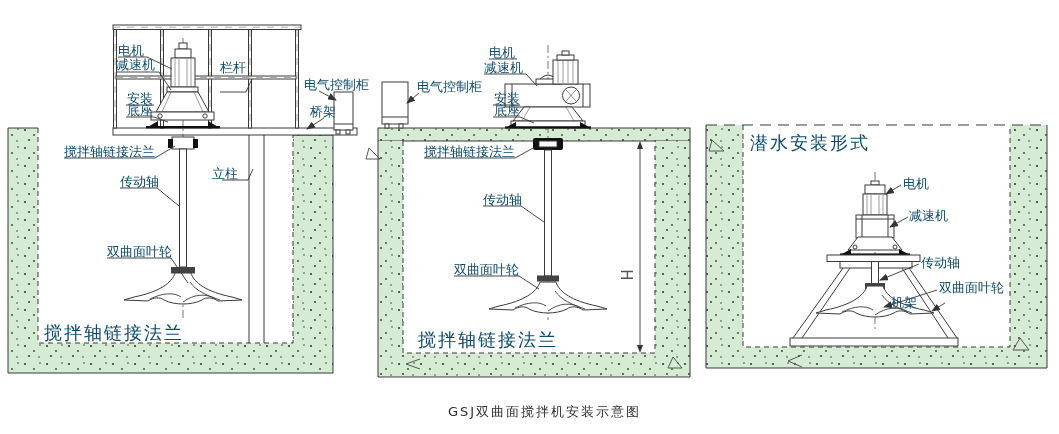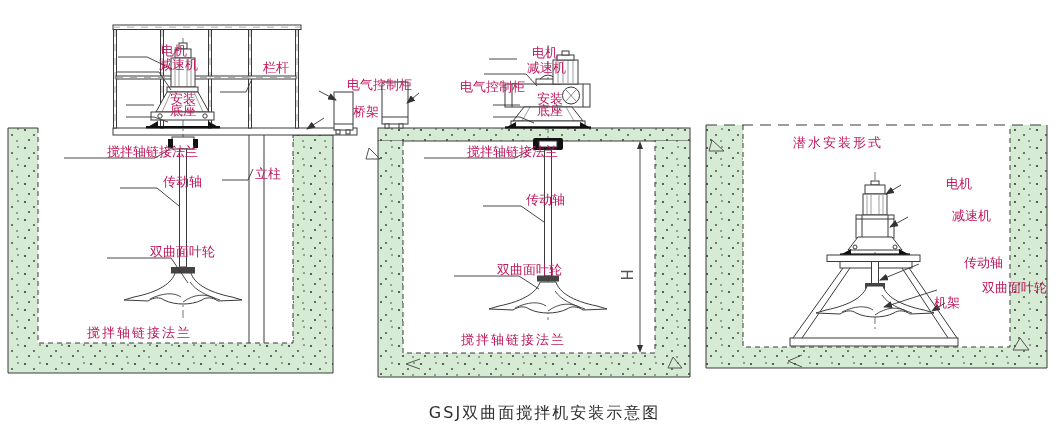--- a/index.html
+++ b/index.html
@@ -1,25 +1,25 @@
 <!DOCTYPE html>
 <html><head>
 <meta charset="utf-8">
 <style>
   html,body{margin:0;padding:0;background:#fff;}
   .stage{
     position:relative;width:1059px;height:434px;background:#ffffff;overflow:hidden;
     font-family:"DejaVu Sans","Liberation Sans",sans-serif;color:#1c1c1c;
   }
   svg{position:absolute;left:0;top:0;}
-  .lbl{position:absolute;font-size:13px;line-height:13px;white-space:nowrap;color:#be185d;margin-left:43px;}
+  .lbl{position:absolute;font-size:13px;line-height:13px;white-space:nowrap;color:#0c4a6e;}
   .wrap2{white-space:normal;width:28px;line-height:12px;font-family:Liberation Serif, serif;}
-  .title{font-size:13px;letter-spacing:2px;}
+  .title{font-size:18px;letter-spacing:2px;}
   .caption{position:absolute;left:30px;width:1029px;top:403px;text-align:center;
-           font-size:16px;letter-spacing:2px;color:#2e2e2e;}
+           font-size:13px;letter-spacing:2px;color:#2e2e2e;}
   .depth{position:absolute;left:620px;top:266px;font-size:15px;color:#555;
          transform:rotate(90deg);transform-origin:center;}
 </style>
 </head>
 <body>
 
 <div class="stage">
 
 <svg width="1059" height="434" viewBox="0 0 1059 434">
   <defs>

